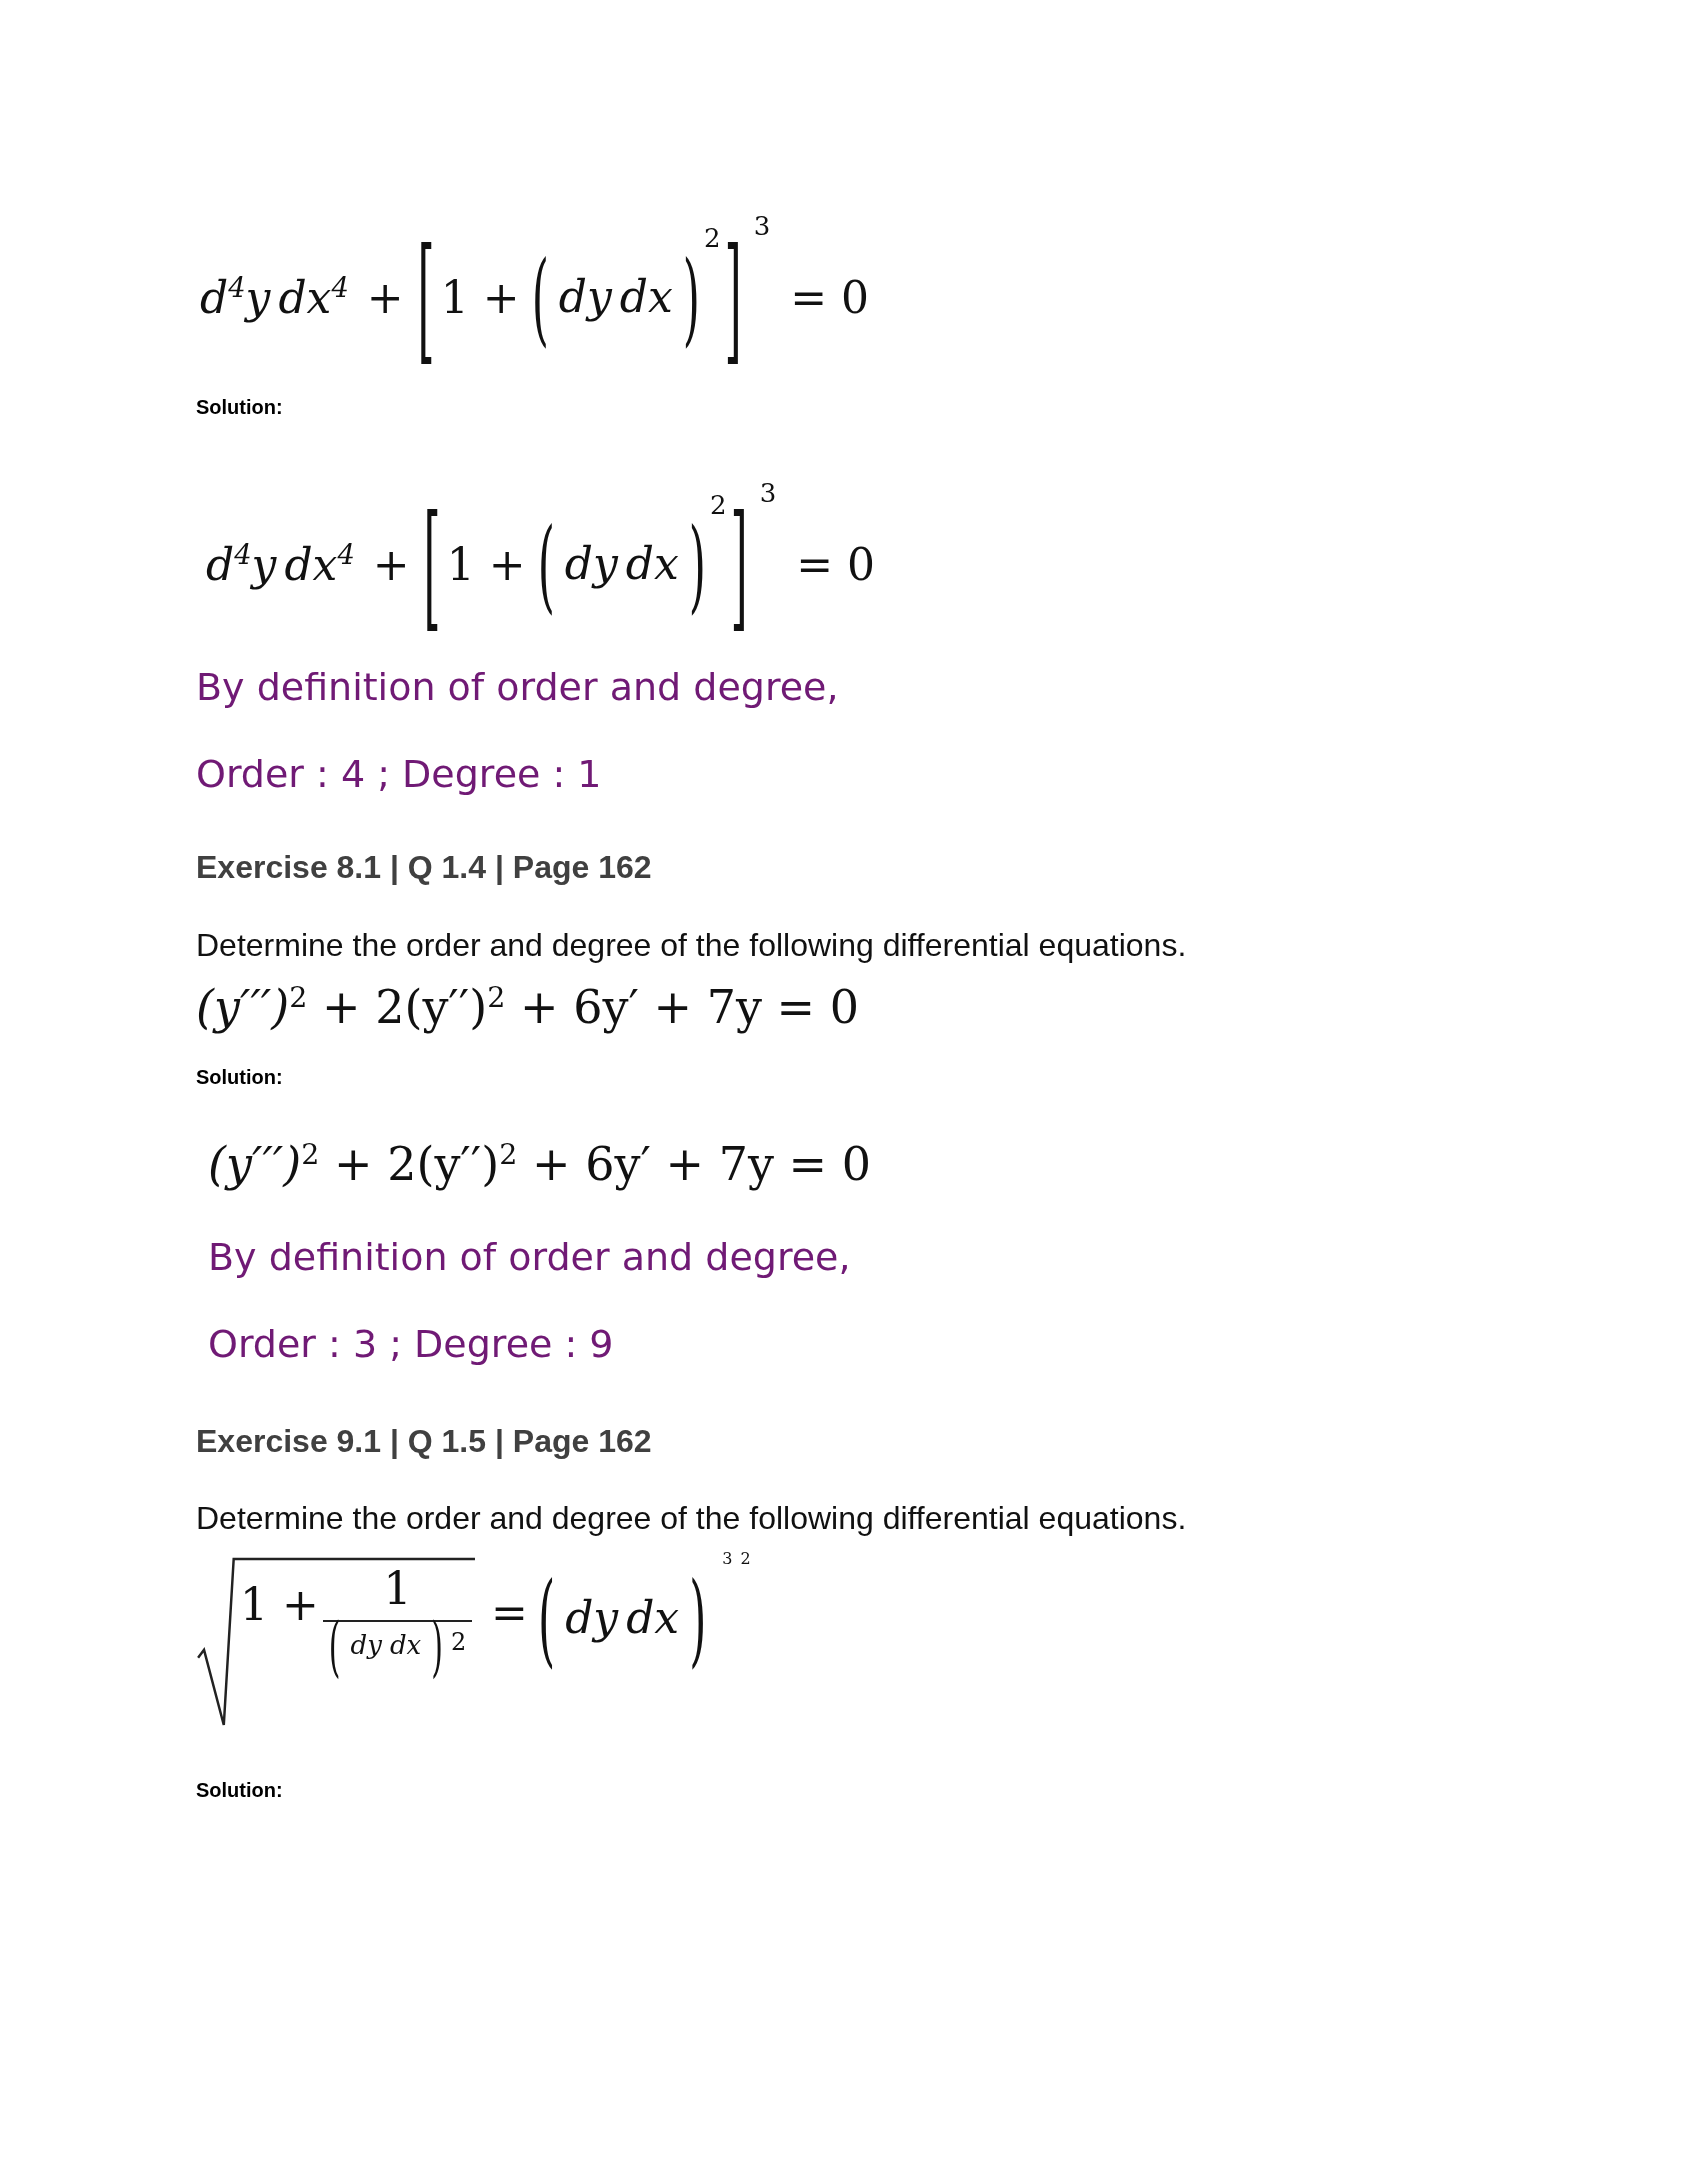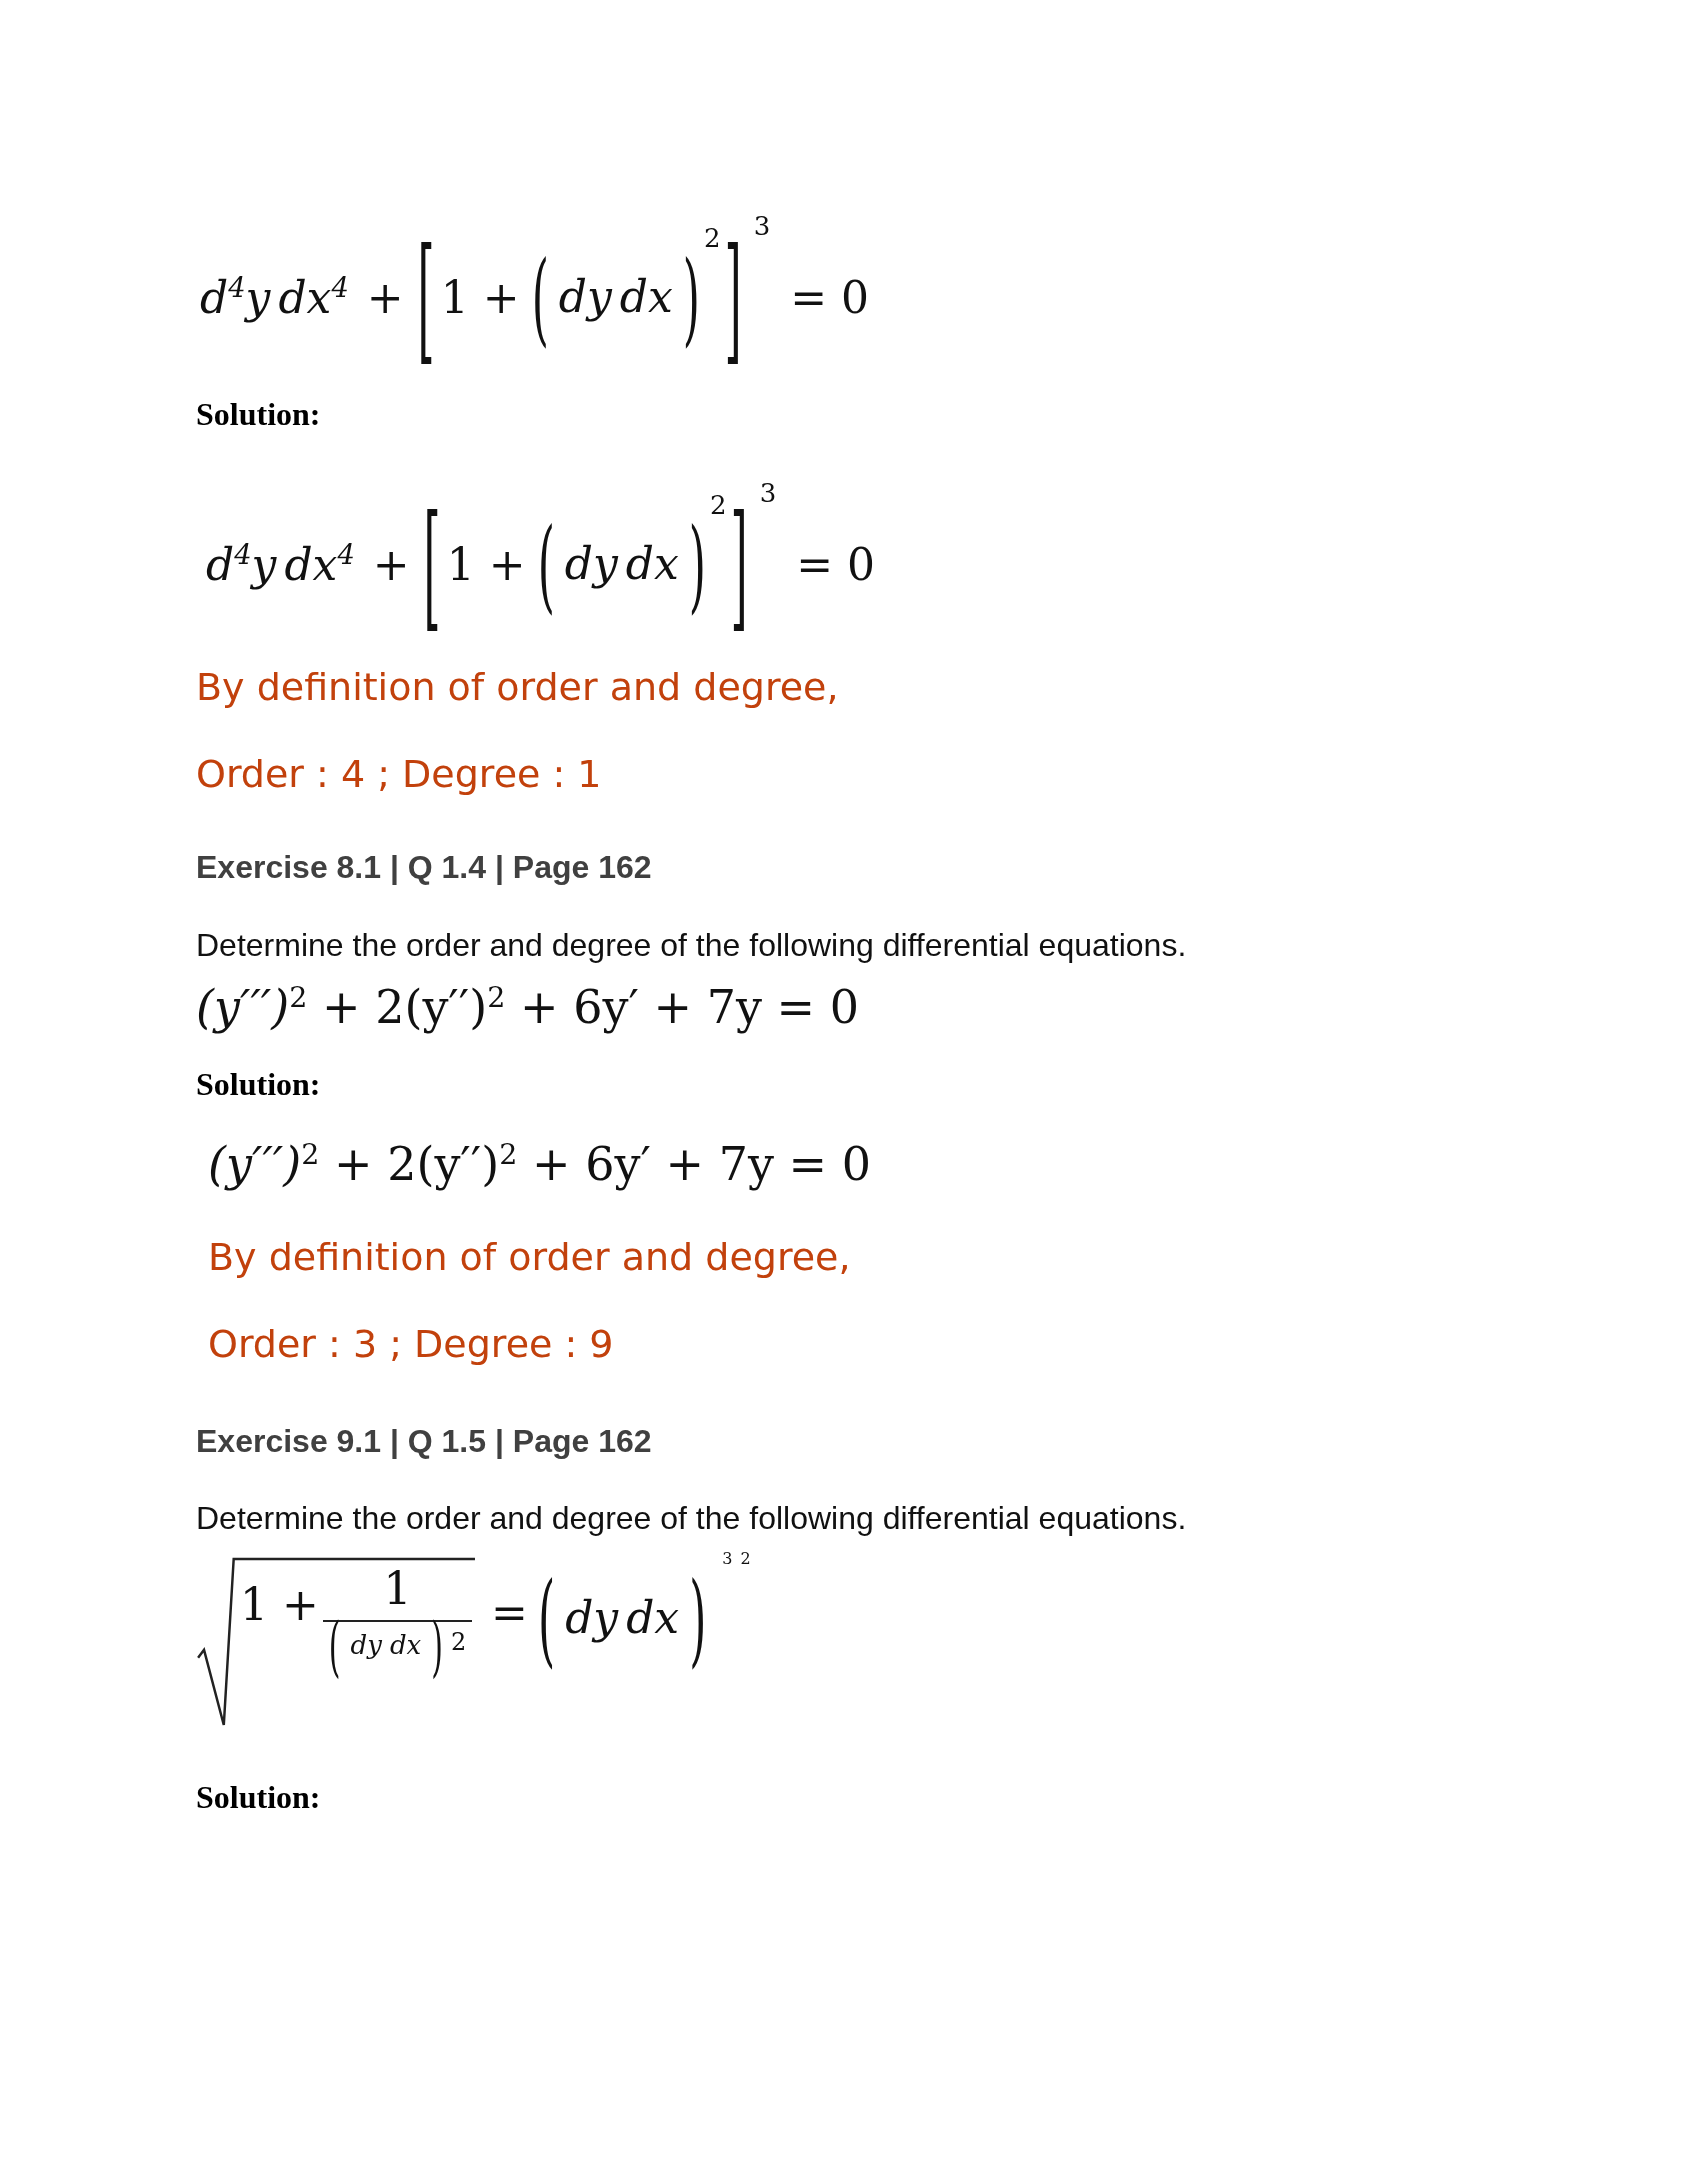--- a/index.html
+++ b/index.html
@@ -6,23 +6,23 @@
   body { width: 1683px; height: 2178px; position: relative; overflow: hidden; font-family: "Liberation Sans", sans-serif; color: #000; }
   .abs { position: absolute; }
   .math { font-family: "DejaVu Serif", "Liberation Serif", serif; color: #111; }
   .it { font-style: italic; }
   .frac { display: inline-flex; flex-direction: row; align-items: center; vertical-align: middle; }
   .frac .num { padding: 0 4px; line-height: 1.05; }
   .frac .bar { border-top: 2.5px solid #222; align-self: stretch; margin: 4px 0; }
   .frac .den { padding: 0 4px; line-height: 1.05; }
   .sup { font-size: 0.62em; vertical-align: super; position: relative; }
   .heading-green { font-family: "Liberation Sans", sans-serif; font-weight: bold; color: #404040; font-size: 32px; }
-  .solution-label { font-family: Liberation Serif, serif; font-weight: bold; font-size: 32px; color: #000; }
+  .solution-label { font-family: Liberation Sans, sans-serif; font-weight: bold; font-size: 20px; color: #000; }
   .prompt { font-family: "Liberation Sans", sans-serif; font-size: 32px; color: #111; }
-  .sans-text { font-family: "DejaVu Sans", sans-serif; font-size: 38px; color: #c2410c; }
+  .sans-text { font-family: "DejaVu Sans", sans-serif; font-size: 38px; color: #701a75; }
   .bigbrack { font-family: "DejaVu Serif", serif; font-weight: 200; transform-origin: center; display: inline-block; }
 </style>
 </head>
 <body>
 
 <div class="abs math" style="left:196px; top:223px; font-size:44px; display:flex; align-items:center; height:149px;">
   <span class="frac">
     <span class="num it"><span>d</span><span class="sup">4</span><span>y</span></span>
     <span class="bar"></span>
     <span class="den it"><span>dx</span><span class="sup">4</span></span>

